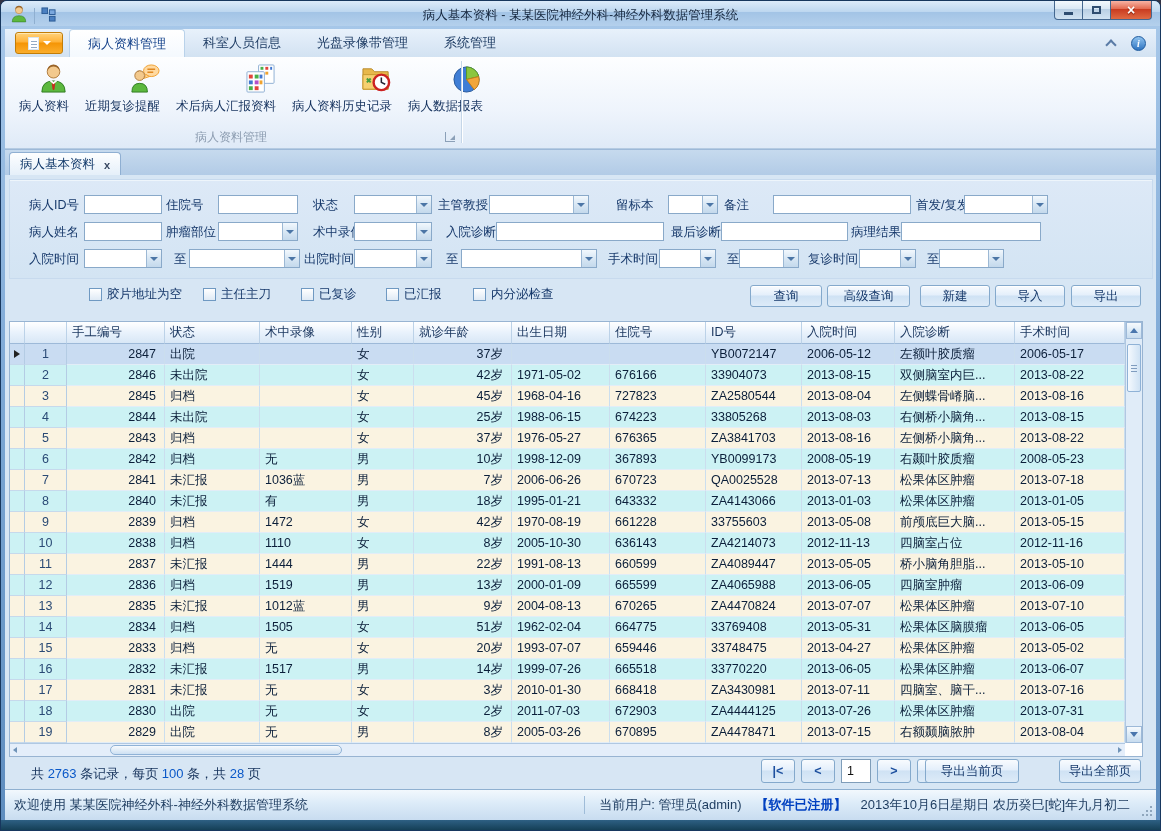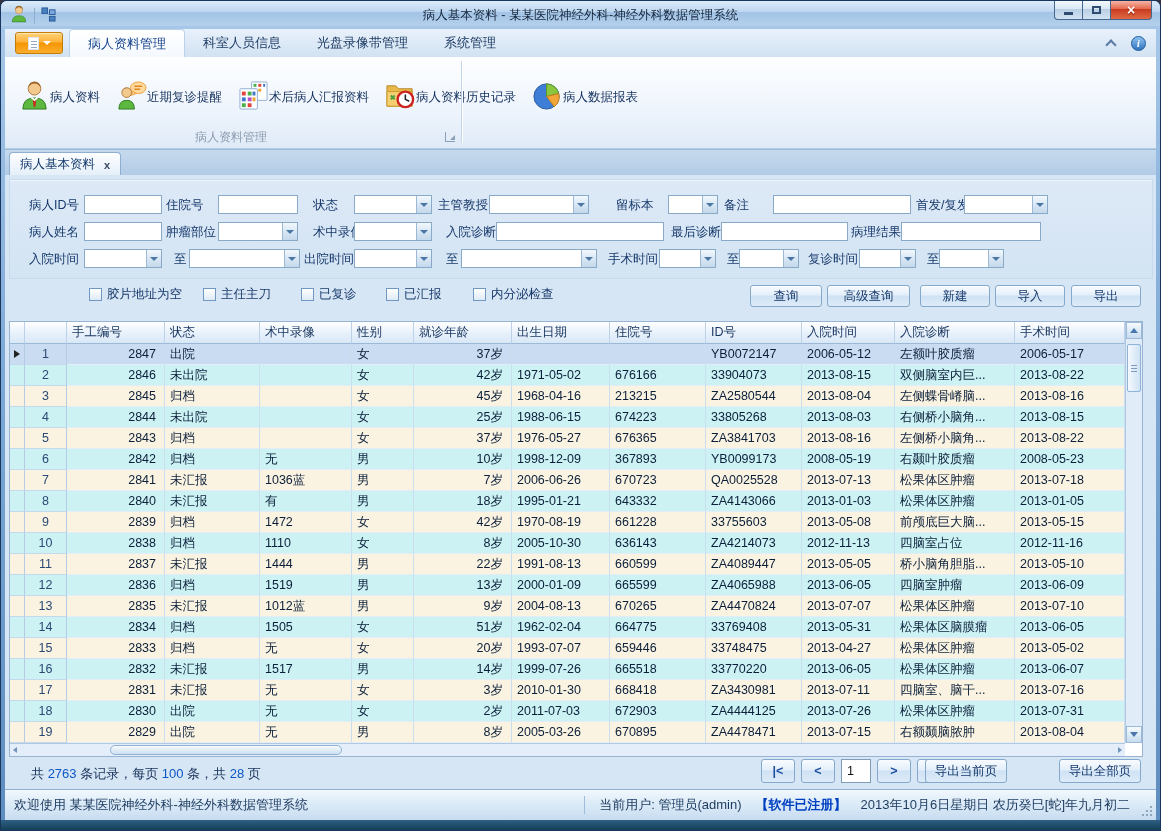--- a/index.html
+++ b/index.html
@@ -27,21 +27,21 @@
 .appcaret{width:0;height:0;border-left:4px solid transparent;border-right:4px solid transparent;border-top:4px solid #fff}
 .rtabs{position:absolute;left:64px;top:0;height:28px;display:flex}
 .rtab{height:28px;line-height:28px;padding:0 18px;font-size:13px;color:#1e3c64;cursor:default}
 .rtab.active{background:linear-gradient(#ffffff,#f4f9fe);border:1px solid #b9d2ea;border-bottom:none;border-radius:4px 4px 0 0;color:#15428b}
 .rright{position:absolute;right:10px;top:7px;display:flex;gap:16px;align-items:center}
 .chev{width:8px;height:8px;border-left:2px solid #5a7ba6;border-top:2px solid #5a7ba6;transform:rotate(45deg);margin-top:3px}
 .infoi{width:15px;height:15px;border-radius:50%;background:linear-gradient(#8fc3f0,#2f74c0);border:1px solid #1d5a9e;color:#fff;font-size:10px;font-weight:bold;text-align:center;line-height:14px;font-family:"Liberation Serif",serif;font-style:italic}
 
 .ribbonbody{position:absolute;left:4px;right:4px;top:56px;height:92px;background:linear-gradient(#fdfeff,#eef4fc 60%,#dfeaf7);border-bottom:1px solid #b5cbe2}
 .rbtns{position:absolute;left:6px;top:2px;height:70px;display:flex}
-.rbtn{padding:3px 7px 0 7px;display:flex;flex-direction:row;align-items:center;border:1px solid transparent;border-radius:3px;cursor:default}
+.rbtn{padding:3px 7px 0 7px;display:flex;flex-direction:column;align-items:flex-end;border:1px solid transparent;border-radius:3px;cursor:default}
 .rbtn svg{width:31px;height:31px}
 .rbtn .rlab{margin-top:4px;font-size:12.5px;color:#15325e;white-space:nowrap}
 .rgrouplab{position:absolute;left:0;top:72px;width:452px;text-align:center;font-size:12px;color:#8c9cb0}
 .dlauncher{position:absolute;left:440px;top:75px;width:10px;height:10px;border-left:1px solid #8ba0b8;border-bottom:1px solid #8ba0b8}
 .dlauncher:before{content:"";position:absolute;right:0;bottom:1px;width:0;height:0;border-top:5px solid transparent;border-right:5px solid #8ba0b8}
 .rsep{position:absolute;left:456px;top:4px;height:82px;width:1px;background:#c5d6e8;box-shadow:1px 0 0 #ffffff}
 
 .doctabs{position:absolute;left:4px;right:4px;top:148px;height:26px;background:linear-gradient(#c6daee,#b2cbe6);border-top:1px solid #9db9d8}
 .dtab{position:absolute;left:4px;top:2px;height:24px;padding:0 10px;background:linear-gradient(#fdfeff,#e4eff9);border:1px solid #8fafd2;border-bottom:none;border-radius:4px 4px 0 0;display:flex;align-items:center;gap:9px;font-size:12.5px;color:#123a6b}
 .dclose{font-weight:bold;font-size:11px;color:#3a4a63;cursor:default}
@@ -401,21 +401,21 @@
           </div>
           <div class="grow ro">
             <div class="gc gind w0"></div>
             <div class="gc gnum w1">3</div>
             <div class="gc w2 ar">2845</div>
             <div class="gc w3">归档</div>
             <div class="gc w4"></div>
             <div class="gc w5">女</div>
             <div class="gc w6 ar">45岁</div>
             <div class="gc w7">1968-04-16</div>
-            <div class="gc w8">213215</div>
+            <div class="gc w8">727823</div>
             <div class="gc w9">ZA2580544</div>
             <div class="gc w10">2013-08-04</div>
             <div class="gc w11">左侧蝶骨嵴脑...</div>
             <div class="gc w12">2013-08-16</div>
           </div>
           <div class="grow rc">
             <div class="gc gind w0"></div>
             <div class="gc gnum w1">4</div>
             <div class="gc w2 ar">2844</div>
             <div class="gc w3">未出院</div>
@@ -672,21 +672,21 @@
     </div>
 
     <div class="summary" id="summary"><span>共 </span><span class="num">2763</span><span> 条记录，每页 </span><span class="num">100</span><span> 条，共 </span><span class="num">28</span><span> 页</span></div>
 
     <div id="pager">
       <div class="pgbtn" style="left:756px;width:34px">|&lt;</div>
       <div class="pgbtn" style="left:796px;width:34px">&lt;</div>
       <input class="pginput" style="left: 836px;" value="1">
       <div class="pgbtn" style="left:872px;width:34px">&gt;</div>
       <div class="pgbtn" style="left:912px;width:34px">&gt;|</div>
-      <div class="pgbtn cn" style="left:920px;width:82px">导出当前页</div>
+      <div class="pgbtn cn" style="left:920px;width:94px">导出当前页</div>
       <div class="pgbtn cn" style="left:1054px;width:82px">导出全部页</div>
     </div>
   </div>
 
   <div class="statusbar">
     <span class="sleft">欢迎使用 某某医院神经外科-神经外科数据管理系统</span>
     <div class="sright">
       <span class="sdiv"></span>
       <span>当前用户: 管理员(admin)</span>
       <a class="reg">【软件已注册】</a>

